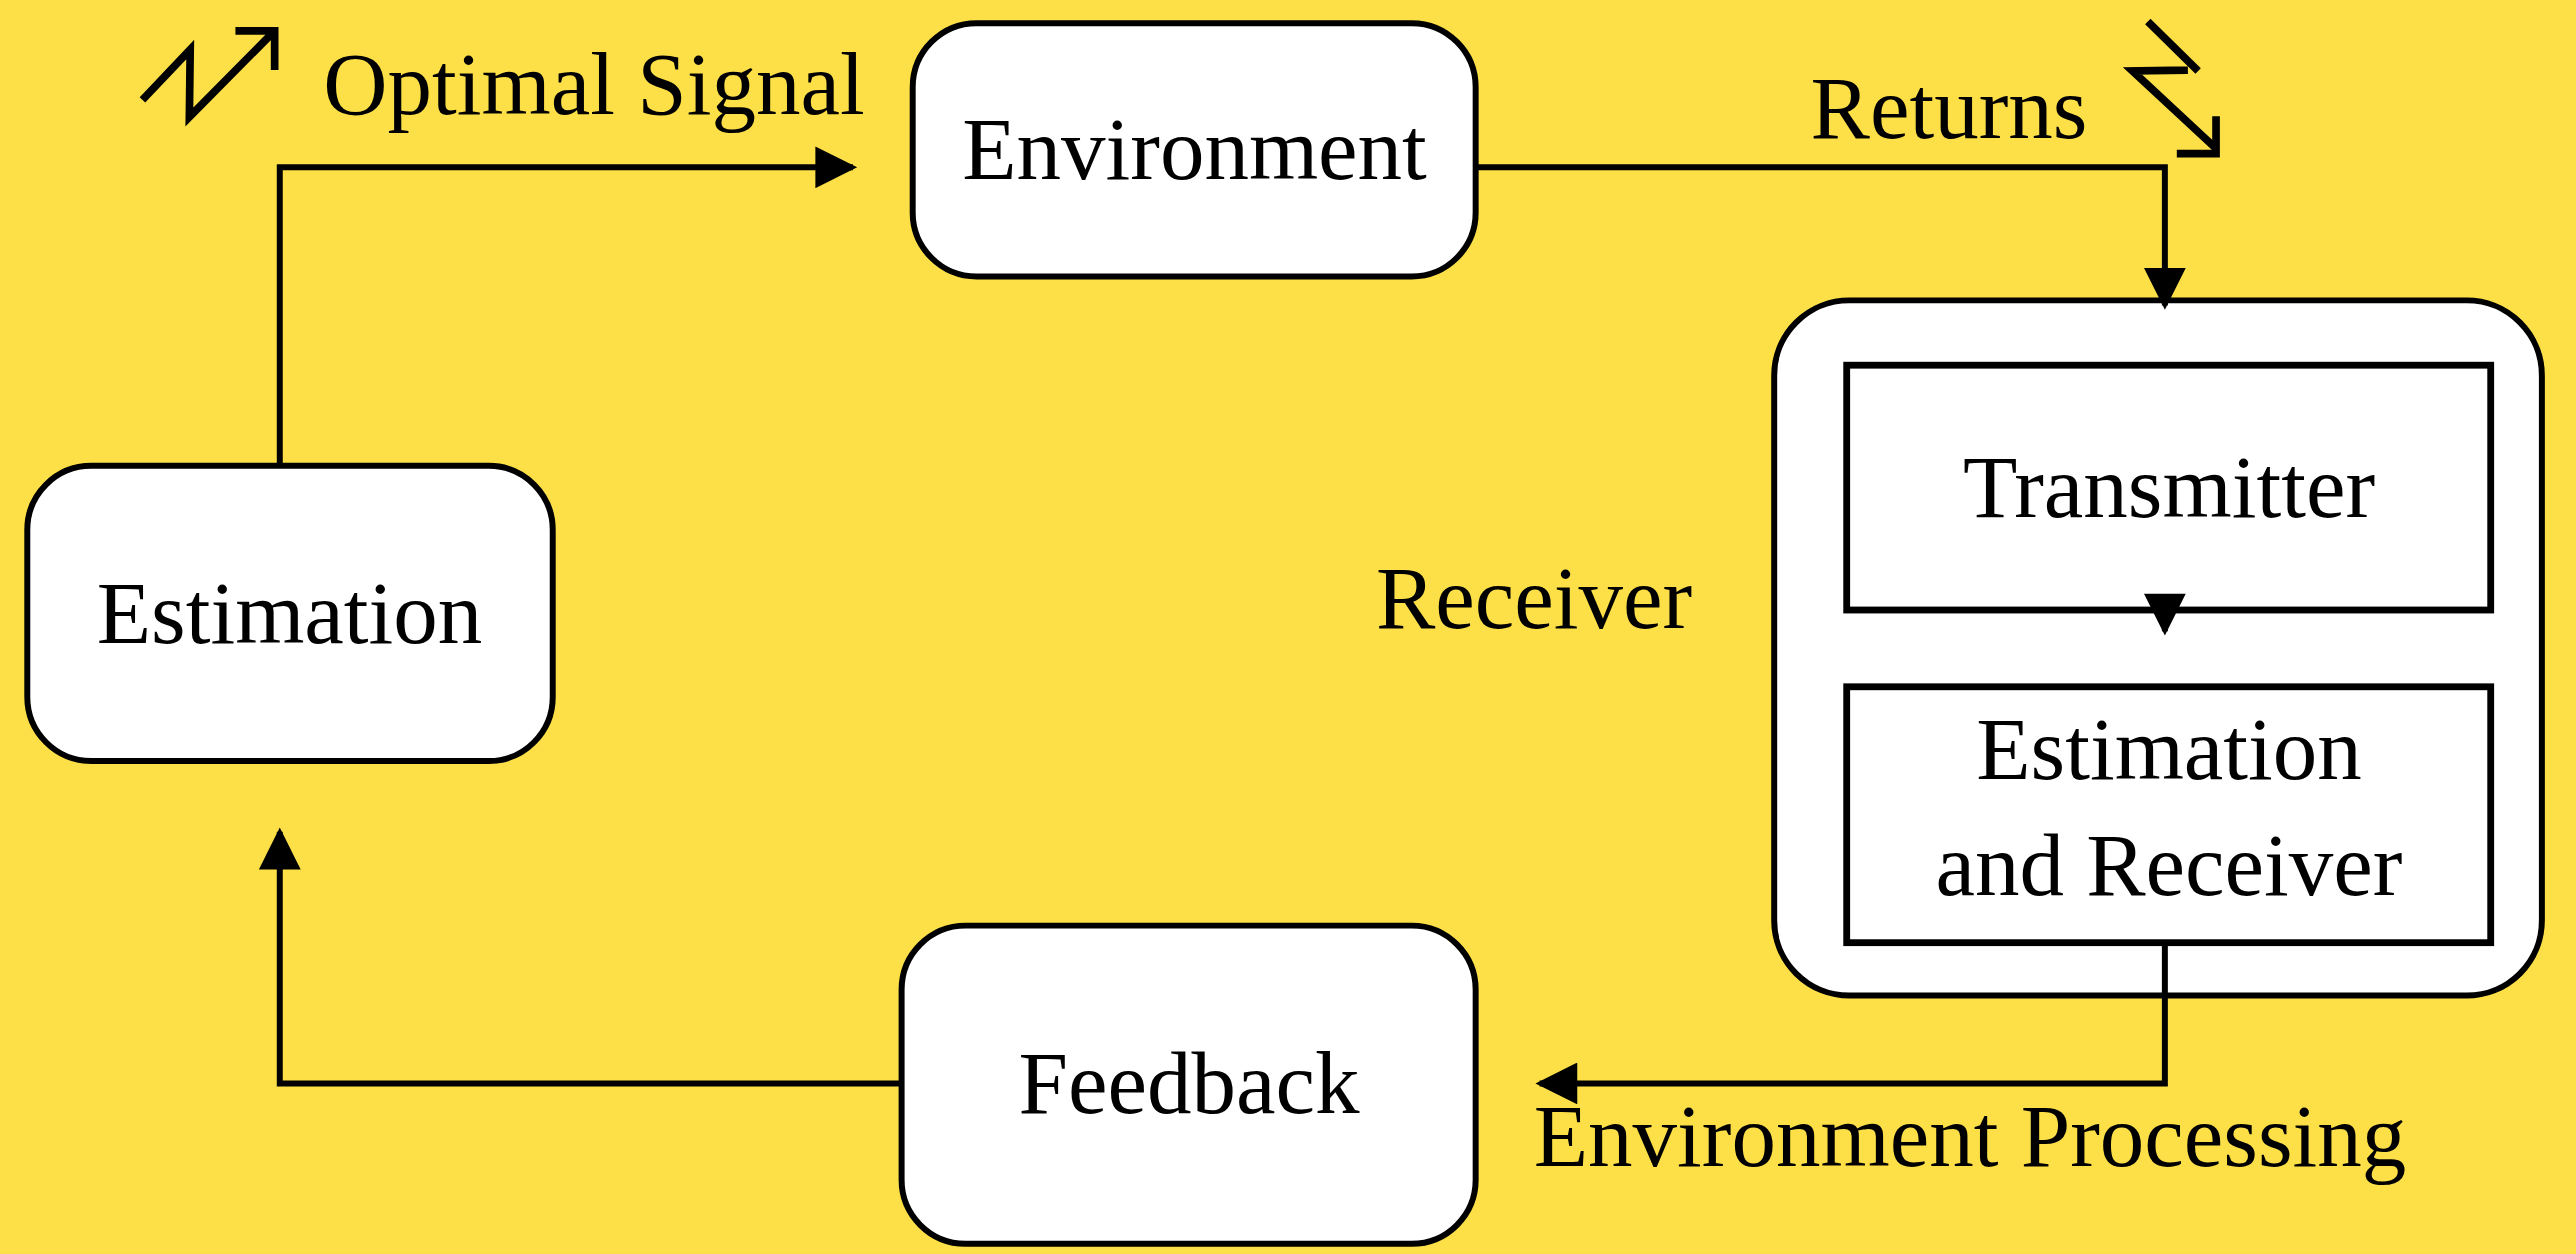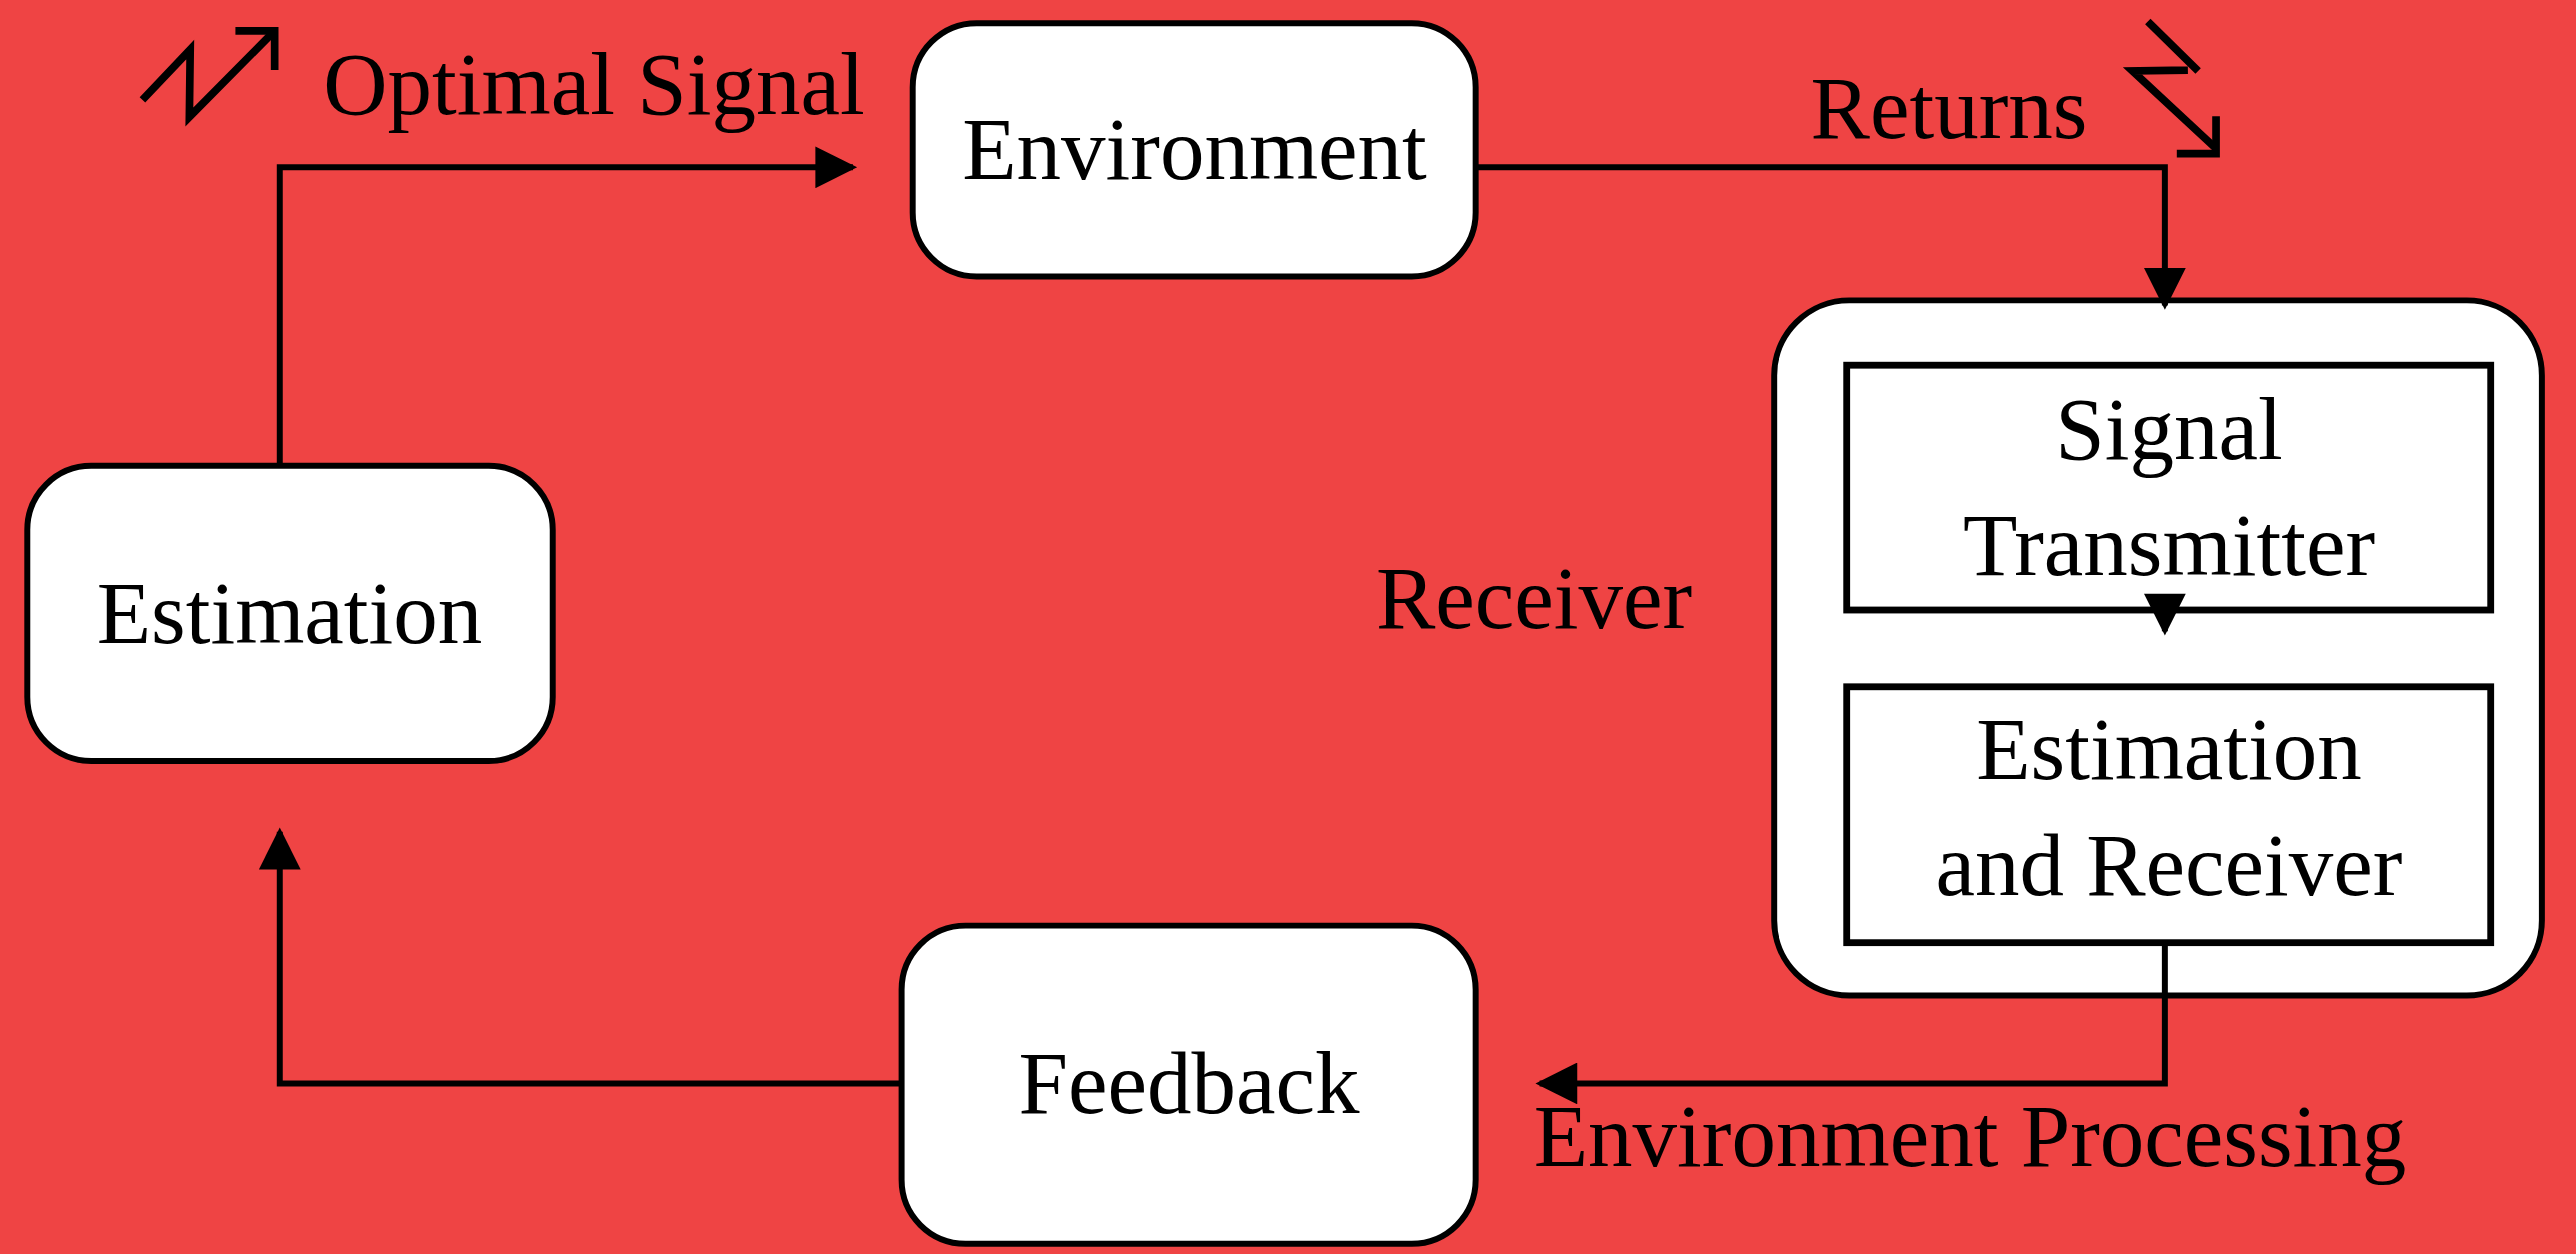--- a/index.html
+++ b/index.html
@@ -4,21 +4,21 @@
 <style>
   html, body {
     margin: 0;
     padding: 0;
     background: #ffffff;
   }
   #canvas {
     position: relative;
     width: 2576px;
     height: 1255px;
-    background: #ef4444;
+    background: #fde047;
     font-family: "Liberation Serif", "DejaVu Serif", serif;
     color: #000000;
     overflow: hidden;
   }
   #wires {
     position: absolute;
     left: 0;
     top: 0;
     width: 2576px;
     height: 1255px;
@@ -82,21 +82,20 @@
 
   <div class="label" style="left:913px; top:23px; width:563px; height:253px;">Environment</div>
 
   <div class="label" style="left:27px; top:466px; width:525px; height:295px;">Estimation</div>
 
   <div class="label" style="left:902px; top:925px; width:574px; height:318px;">Feedback</div>
 
   <div class="label centered" style="left:1534px; top:599px;">Receiver</div>
 
   <div class="label two-line" style="left:1847px; top:365px; width:644px; height:245px;">
-    <span>Signal</span>
     <span>Transmitter</span>
   </div>
 
   <div class="label two-line" style="left:1847px; top:680px; width:644px; height:256px;">
     <span>Estimation</span>
     <span>and Receiver</span>
   </div>
 
   <div class="label centered" style="left:1949px; top:109px;">Returns</div>
 

